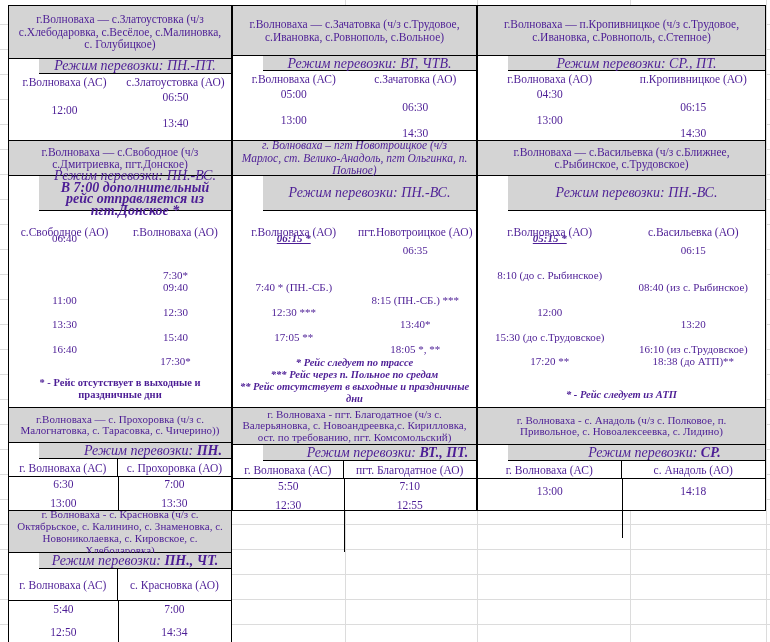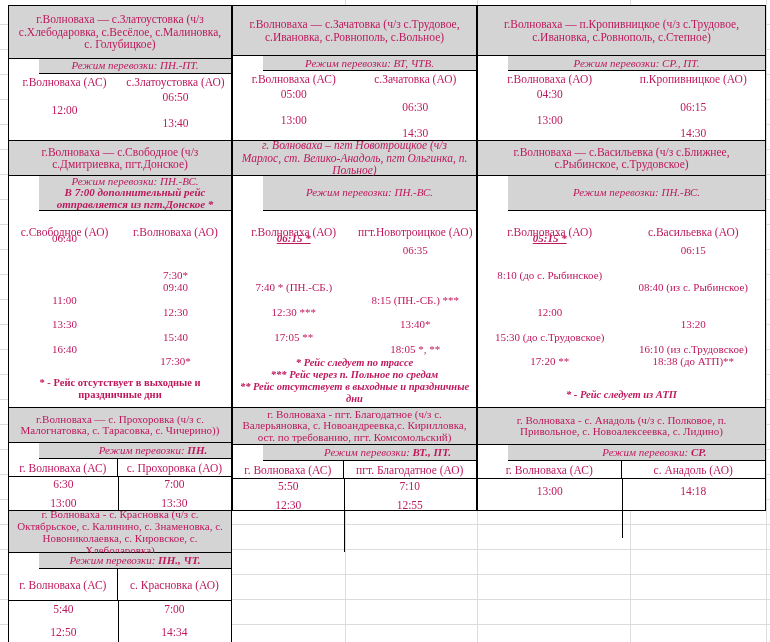--- a/index.html
+++ b/index.html
@@ -1,18 +1,18 @@
 <!DOCTYPE html>
 <html><head>
 <meta charset="utf-8">
 <style>
   html,body{margin:0;padding:0;background:#ffffff;}
   .stage{
     position:relative;width:770px;height:642px;background:#ffffff;overflow:hidden;
-    font-family:"Liberation Serif","DejaVu Serif",serif;color:#be185d;
+    font-family:"Liberation Serif","DejaVu Serif",serif;color:#4c1d95;
   }
   
   .gridbg{
     position:absolute;inset:0;
     background:
       linear-gradient(#dcdcdc,#dcdcdc) 345px 0/1px 100% no-repeat,
       linear-gradient(#dcdcdc,#dcdcdc) 477px 0/1px 100% no-repeat,
       linear-gradient(#dcdcdc,#dcdcdc) 630px 0/1px 100% no-repeat,
       linear-gradient(#dcdcdc,#dcdcdc) 766px 0/1px 100% no-repeat,
       repeating-linear-gradient(180deg,#ffffff 0 24px,#dcdcdc 24px 25px);
@@ -31,21 +31,21 @@
 
   .title{
     background:#d4d4d4;border-bottom:1px solid #000;box-sizing:border-box;
     display:flex;align-items:center;justify-content:center;text-align:center;
     font-size:11.5px;line-height:12.5px;padding:1px 8px;
   }
   .title.ital{font-style:italic;}
   .mode{
     background:#d4d4d4;border-bottom:1px solid #000;box-sizing:border-box;
     display:flex;flex-direction:column;align-items:center;justify-content:center;text-align:center;
-    font-style:italic;font-size:11px;line-height:11.5px;flex:0 0 auto;margin-left:30px;
+    font-style:italic;font-size:14px;line-height:11.5px;flex:0 0 auto;margin-left:30px;
   }
   .r3 .days,.r4 .days{font-weight:bold;}
   .mode-extra{font-weight:bold;padding:0 10px;}
   .mode-extra:empty{display:none;}
 
   .sched{flex:1;display:flex;flex-direction:column;font-size:11.5px;box-sizing:border-box;}
   .shead{display:flex;align-items:center;flex:0 0 auto;}
   .shead .cl,.shead .cr{text-align:center;}
   .cl{width:var(--split,50%);}
   .cr{flex:1;}

